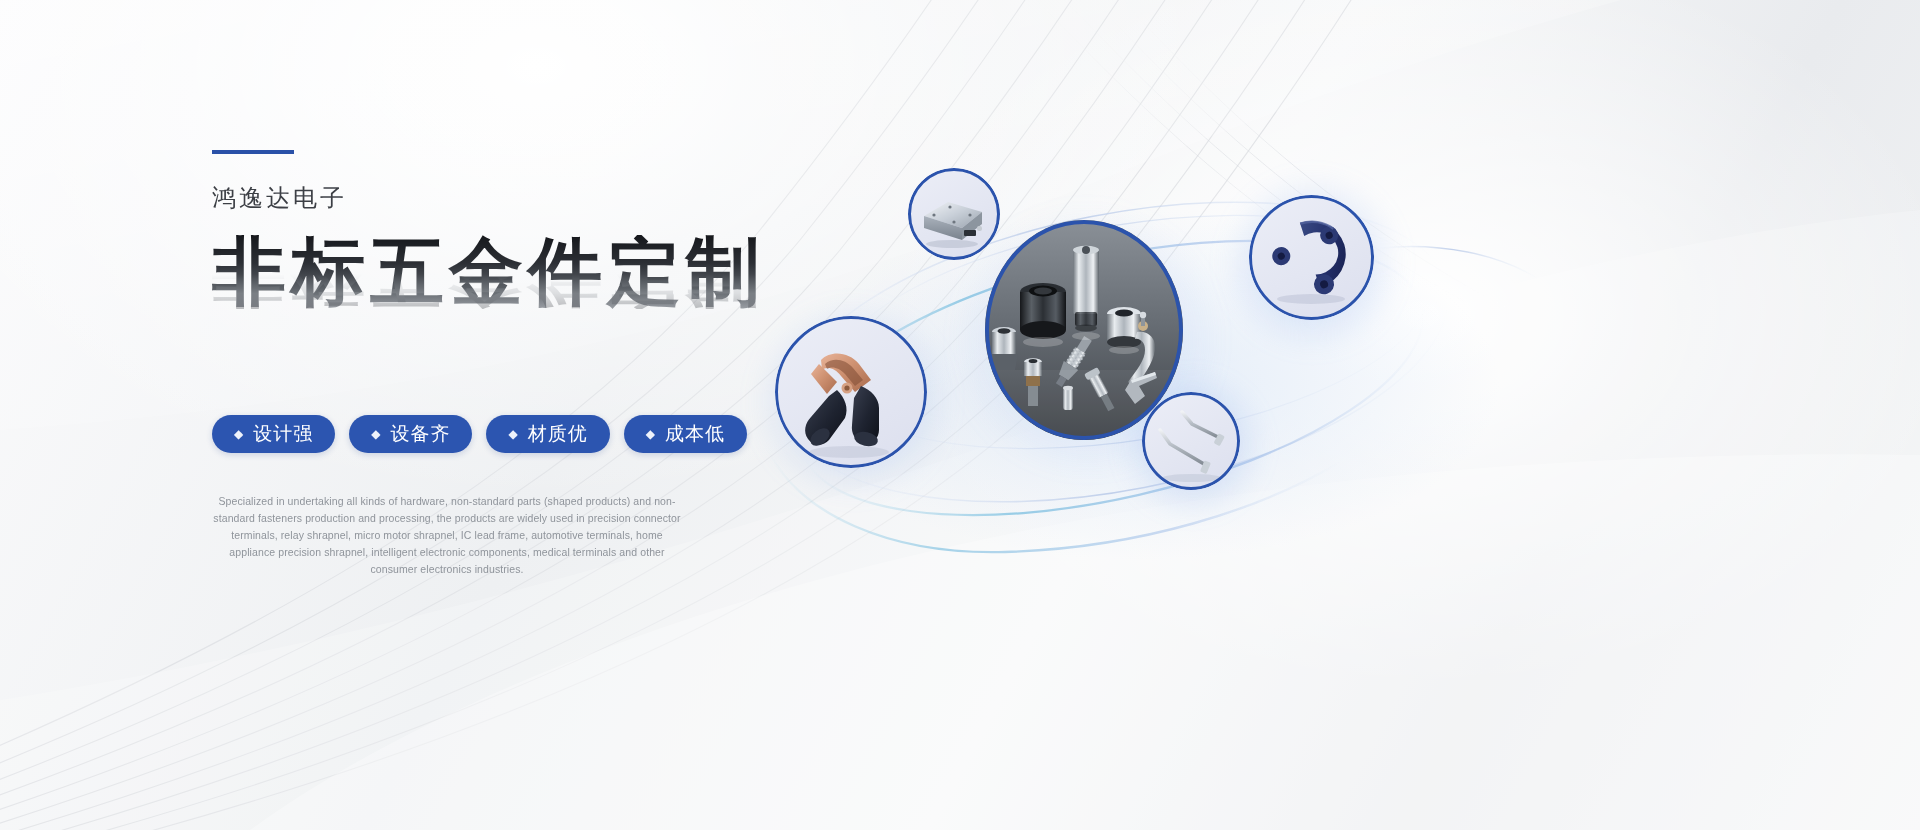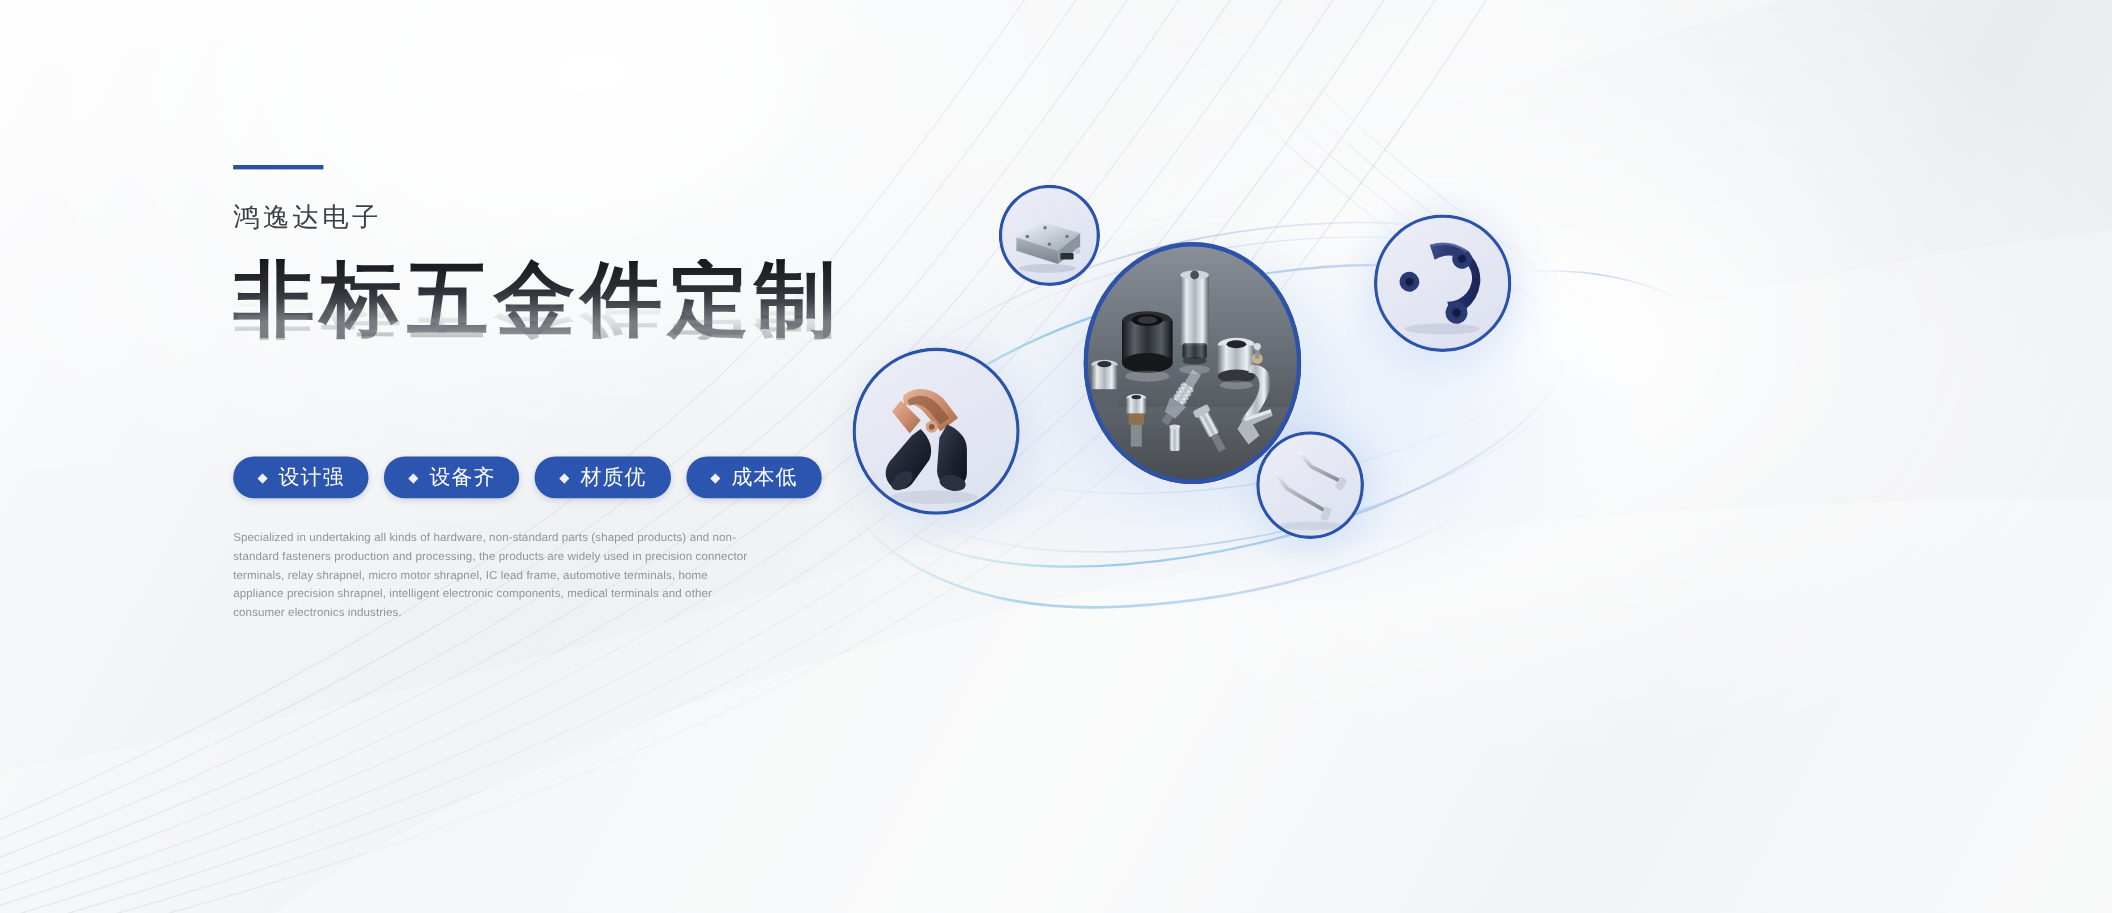--- a/index.html
+++ b/index.html
@@ -64,26 +64,27 @@
     color:#fff;
     border-radius:22px;
     padding:0 22px; height:38px;
     font-size:19px; letter-spacing:1px;
     white-space:nowrap;
     box-shadow:0 2px 6px rgba(30,60,140,.18);
   }
   .pill .dia { font-size:12px; line-height:1; color:#eef2fb; }
 
   .desc {
-    margin-top:28px;
+    margin-top:40px;
     width:470px;
     font-size:10.5px;
     line-height:1.62;
     color:#8f949b;
     letter-spacing:.1px;
+    text-align:center;
   }
 
   
   .visual { position:absolute; left:740px; top:120px; width:1180px; height:560px; }
   .visual svg { position:absolute; inset:0; }
 
   .bubble { position:absolute; border-radius:50%; overflow:hidden; }
   .bubble .ring {
     position:absolute; inset:0; border-radius:50%;
     border:3px solid #2b53ac;

